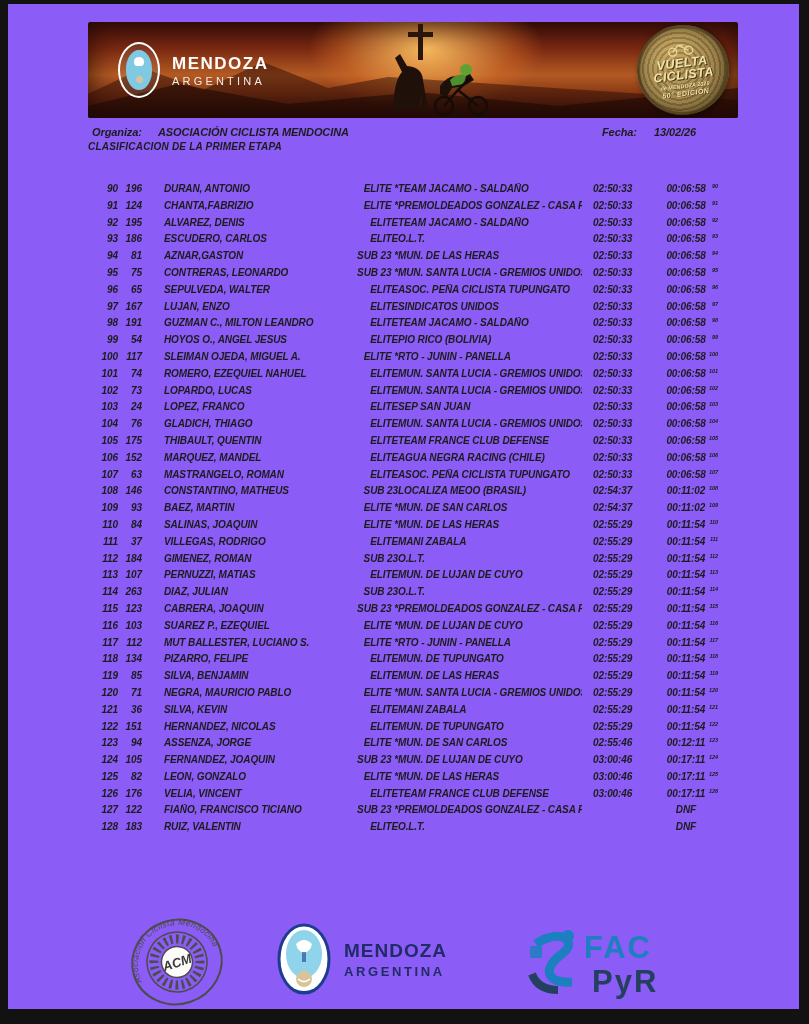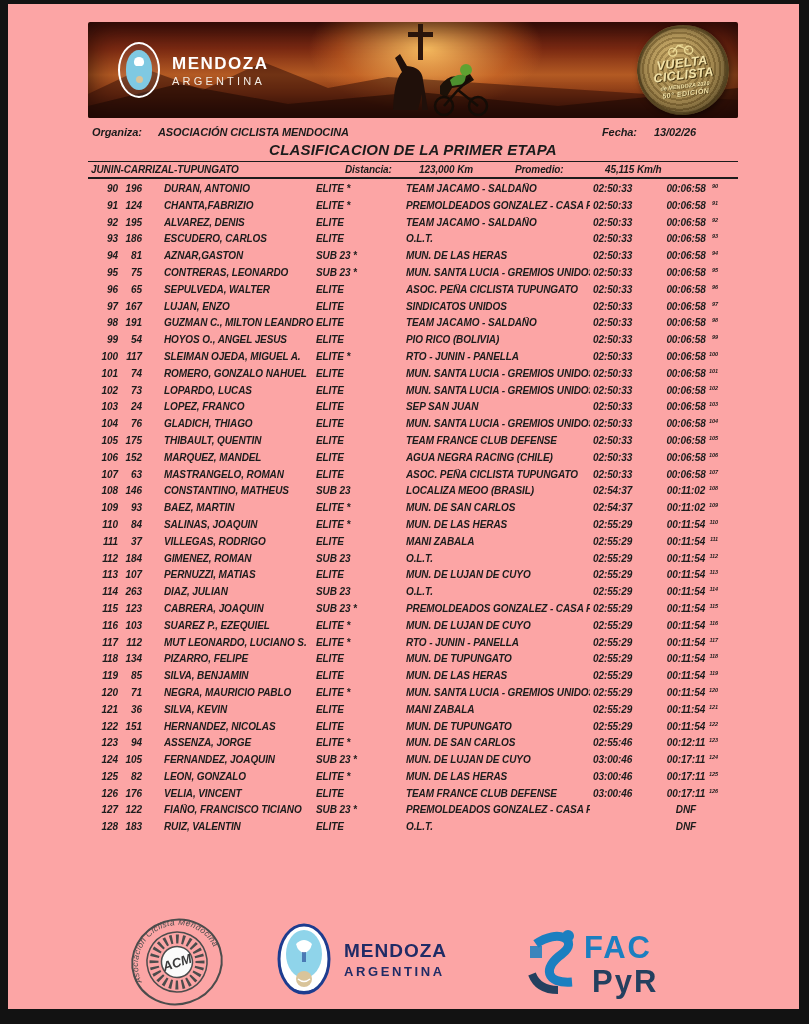--- a/index.html
+++ b/index.html
@@ -1,18 +1,18 @@
 <!DOCTYPE html>
 <html><head>
 <meta charset="utf-8">
 <style>
   html,body{margin:0;padding:0;}
   body{width:809px;height:1024px;background:#121212;position:relative;
        font-family:"Liberation Sans", sans-serif;}
-  .page{position:absolute;left:8px;top:4px;width:791px;height:1005px;background:#fca5a5;overflow:hidden;}
+  .page{position:absolute;left:8px;top:4px;width:791px;height:1005px;background:#8b5cf6;overflow:hidden;}
 
   
   .banner{position:absolute;left:80px;top:18px;width:650px;height:96px;overflow:hidden;border-radius:2px;
     background:
       radial-gradient(ellipse 150px 80px at 52% 28%, rgba(255,196,100,.95), rgba(214,110,40,.45) 58%, rgba(120,40,16,0) 78%),
       linear-gradient(180deg,#45110b 0%,#7c2a12 28%,#b35a23 55%,#8a3a16 75%,#381108 100%);
     box-shadow:inset 0 0 30px rgba(20,5,2,.8);}
   .banner svg.scene{position:absolute;left:0;top:0;}
   .banner-logo{position:absolute;left:30px;top:20px;width:38px;height:52px;border:2.5px solid #fff;
     border-radius:50%/50%;display:flex;align-items:center;justify-content:center;background:rgba(255,255,255,.08);}
@@ -34,39 +34,39 @@
   .medal .m3{font-size:5.5px;font-weight:bold;font-style:italic;margin-top:2px;text-shadow:.5px .5px 0 #4a3a16;}
   .medal .m4{font-size:7px;font-weight:bold;font-style:italic;margin-top:1px;letter-spacing:.5px;text-shadow:.5px .5px 0 #4a3a16;}
 
   
   .doc{color:#1c1c1c;font-style:italic;font-weight:bold;letter-spacing:-0.1px;}
   .meta-row{position:absolute;left:80px;top:122px;width:650px;height:14px;font-size:11px;}
   .meta-row .lab-org{position:absolute;left:4px;}
   .meta-row .val-org{position:absolute;left:70px;}
   .meta-row .lab-fec{position:absolute;left:514px;}
   .meta-row .val-fec{position:absolute;left:566px;}
-  .title{position:absolute;left:80px;top:137px;width:650px;text-align:center;font-size:15px;letter-spacing:.2px;}
+  .title{position:absolute;left:80px;top:137px;width:650px;font-size:10px;letter-spacing:.2px;}
   .info-row{position:absolute;left:80px;top:157px;width:650px;height:15px;border-top:1.5px solid #1c1c1c;
     border-bottom:2.5px solid #1c1c1c;font-size:10px;}
   .info-row span{position:absolute;top:1.5px;}
   .info-route{left:3px;}
   .info-dist-l{left:257px;}
   .info-dist-v{left:331px;}
   .info-prom-l{left:427px;}
   .info-prom-v{left:517px;}
 
   
   .rows{position:absolute;left:80px;top:179px;width:650px;}
   .row{position:relative;height:16.8px;font-size:10px;white-space:nowrap;}
   .row span{position:absolute;top:0;}
   .c-rank{left:0;width:30px;text-align:right;}
   .c-bib{left:24px;width:30px;text-align:right;}
   .c-name{left:76px;width:226px;overflow:hidden;}
-  .c-cat{left:228px;width:82px;}
-  .c-team{left:318px;width:184px;overflow:hidden;}
+  .c-cat{left:228px;width:82px;text-align:right;}
+  .c-team{left:310px;width:184px;overflow:hidden;}
   .c-time{left:505px;width:64px;text-align:left;}
   .c-gap{left:572px;width:52px;text-align:center;}
   .c-mini{left:600px;width:30px;text-align:right;font-size:5.5px;top:4px;}
 
   
   .seal{position:absolute;left:92px;top:908px;}
   .footer-mendoza{position:absolute;left:268px;top:918px;display:flex;align-items:center;}
   .fm-text{margin-left:12px;color:#202c66;font-weight:bold;}
   .fm-text .l1{font-size:19px;letter-spacing:1px;}
   .fm-text .l2{font-size:13px;letter-spacing:2.6px;margin-top:2px;}
@@ -117,27 +117,20 @@
 
   <div class="meta-row doc">
     <span class="lab-org">Organiza:</span>
     <span class="val-org">ASOCIACIÓN CICLISTA MENDOCINA</span>
     <span class="lab-fec">Fecha:</span>
     <span class="val-fec">13/02/26</span>
   </div>
 
   <div class="title doc">CLASIFICACION DE LA PRIMER ETAPA</div>
 
-  <div class="info-row doc">
-    <span class="info-route">JUNIN-CARRIZAL-TUPUNGATO</span>
-    <span class="info-dist-l">Distancia:</span>
-    <span class="info-dist-v">123,000  Km</span>
-    <span class="info-prom-l">Promedio:</span>
-    <span class="info-prom-v">45,115   Km/h</span>
-  </div>
 
   <div class="rows doc">
       <div class="row">
         <span class="c-rank">90</span>
         <span class="c-bib">196</span>
         <span class="c-name">DURAN, ANTONIO</span>
         <span class="c-cat">ELITE *</span>
         <span class="c-team">TEAM JACAMO - SALDAÑO</span>
         <span class="c-time">02:50:33</span>
         <span class="c-gap">00:06:58</span>
@@ -239,21 +232,21 @@
         <span class="c-name">SLEIMAN OJEDA, MIGUEL A.</span>
         <span class="c-cat">ELITE *</span>
         <span class="c-team">RTO - JUNIN - PANELLA</span>
         <span class="c-time">02:50:33</span>
         <span class="c-gap">00:06:58</span>
         <span class="c-mini">100</span>
       </div>
       <div class="row">
         <span class="c-rank">101</span>
         <span class="c-bib">74</span>
-        <span class="c-name">ROMERO, GONZALO NAHUEL</span>
+        <span class="c-name">ROMERO, EZEQUIEL NAHUEL</span>
         <span class="c-cat">ELITE</span>
         <span class="c-team">MUN. SANTA LUCIA - GREMIOS UNIDOS</span>
         <span class="c-time">02:50:33</span>
         <span class="c-gap">00:06:58</span>
         <span class="c-mini">101</span>
       </div>
       <div class="row">
         <span class="c-rank">102</span>
         <span class="c-bib">73</span>
         <span class="c-name">LOPARDO, LUCAS</span>
@@ -399,21 +392,21 @@
         <span class="c-name">SUAREZ P., EZEQUIEL</span>
         <span class="c-cat">ELITE *</span>
         <span class="c-team">MUN. DE LUJAN DE CUYO</span>
         <span class="c-time">02:55:29</span>
         <span class="c-gap">00:11:54</span>
         <span class="c-mini">116</span>
       </div>
       <div class="row">
         <span class="c-rank">117</span>
         <span class="c-bib">112</span>
-        <span class="c-name">MUT LEONARDO, LUCIANO S.</span>
+        <span class="c-name">MUT BALLESTER, LUCIANO S.</span>
         <span class="c-cat">ELITE *</span>
         <span class="c-team">RTO - JUNIN - PANELLA</span>
         <span class="c-time">02:55:29</span>
         <span class="c-gap">00:11:54</span>
         <span class="c-mini">117</span>
       </div>
       <div class="row">
         <span class="c-rank">118</span>
         <span class="c-bib">134</span>
         <span class="c-name">PIZARRO, FELIPE</span>

